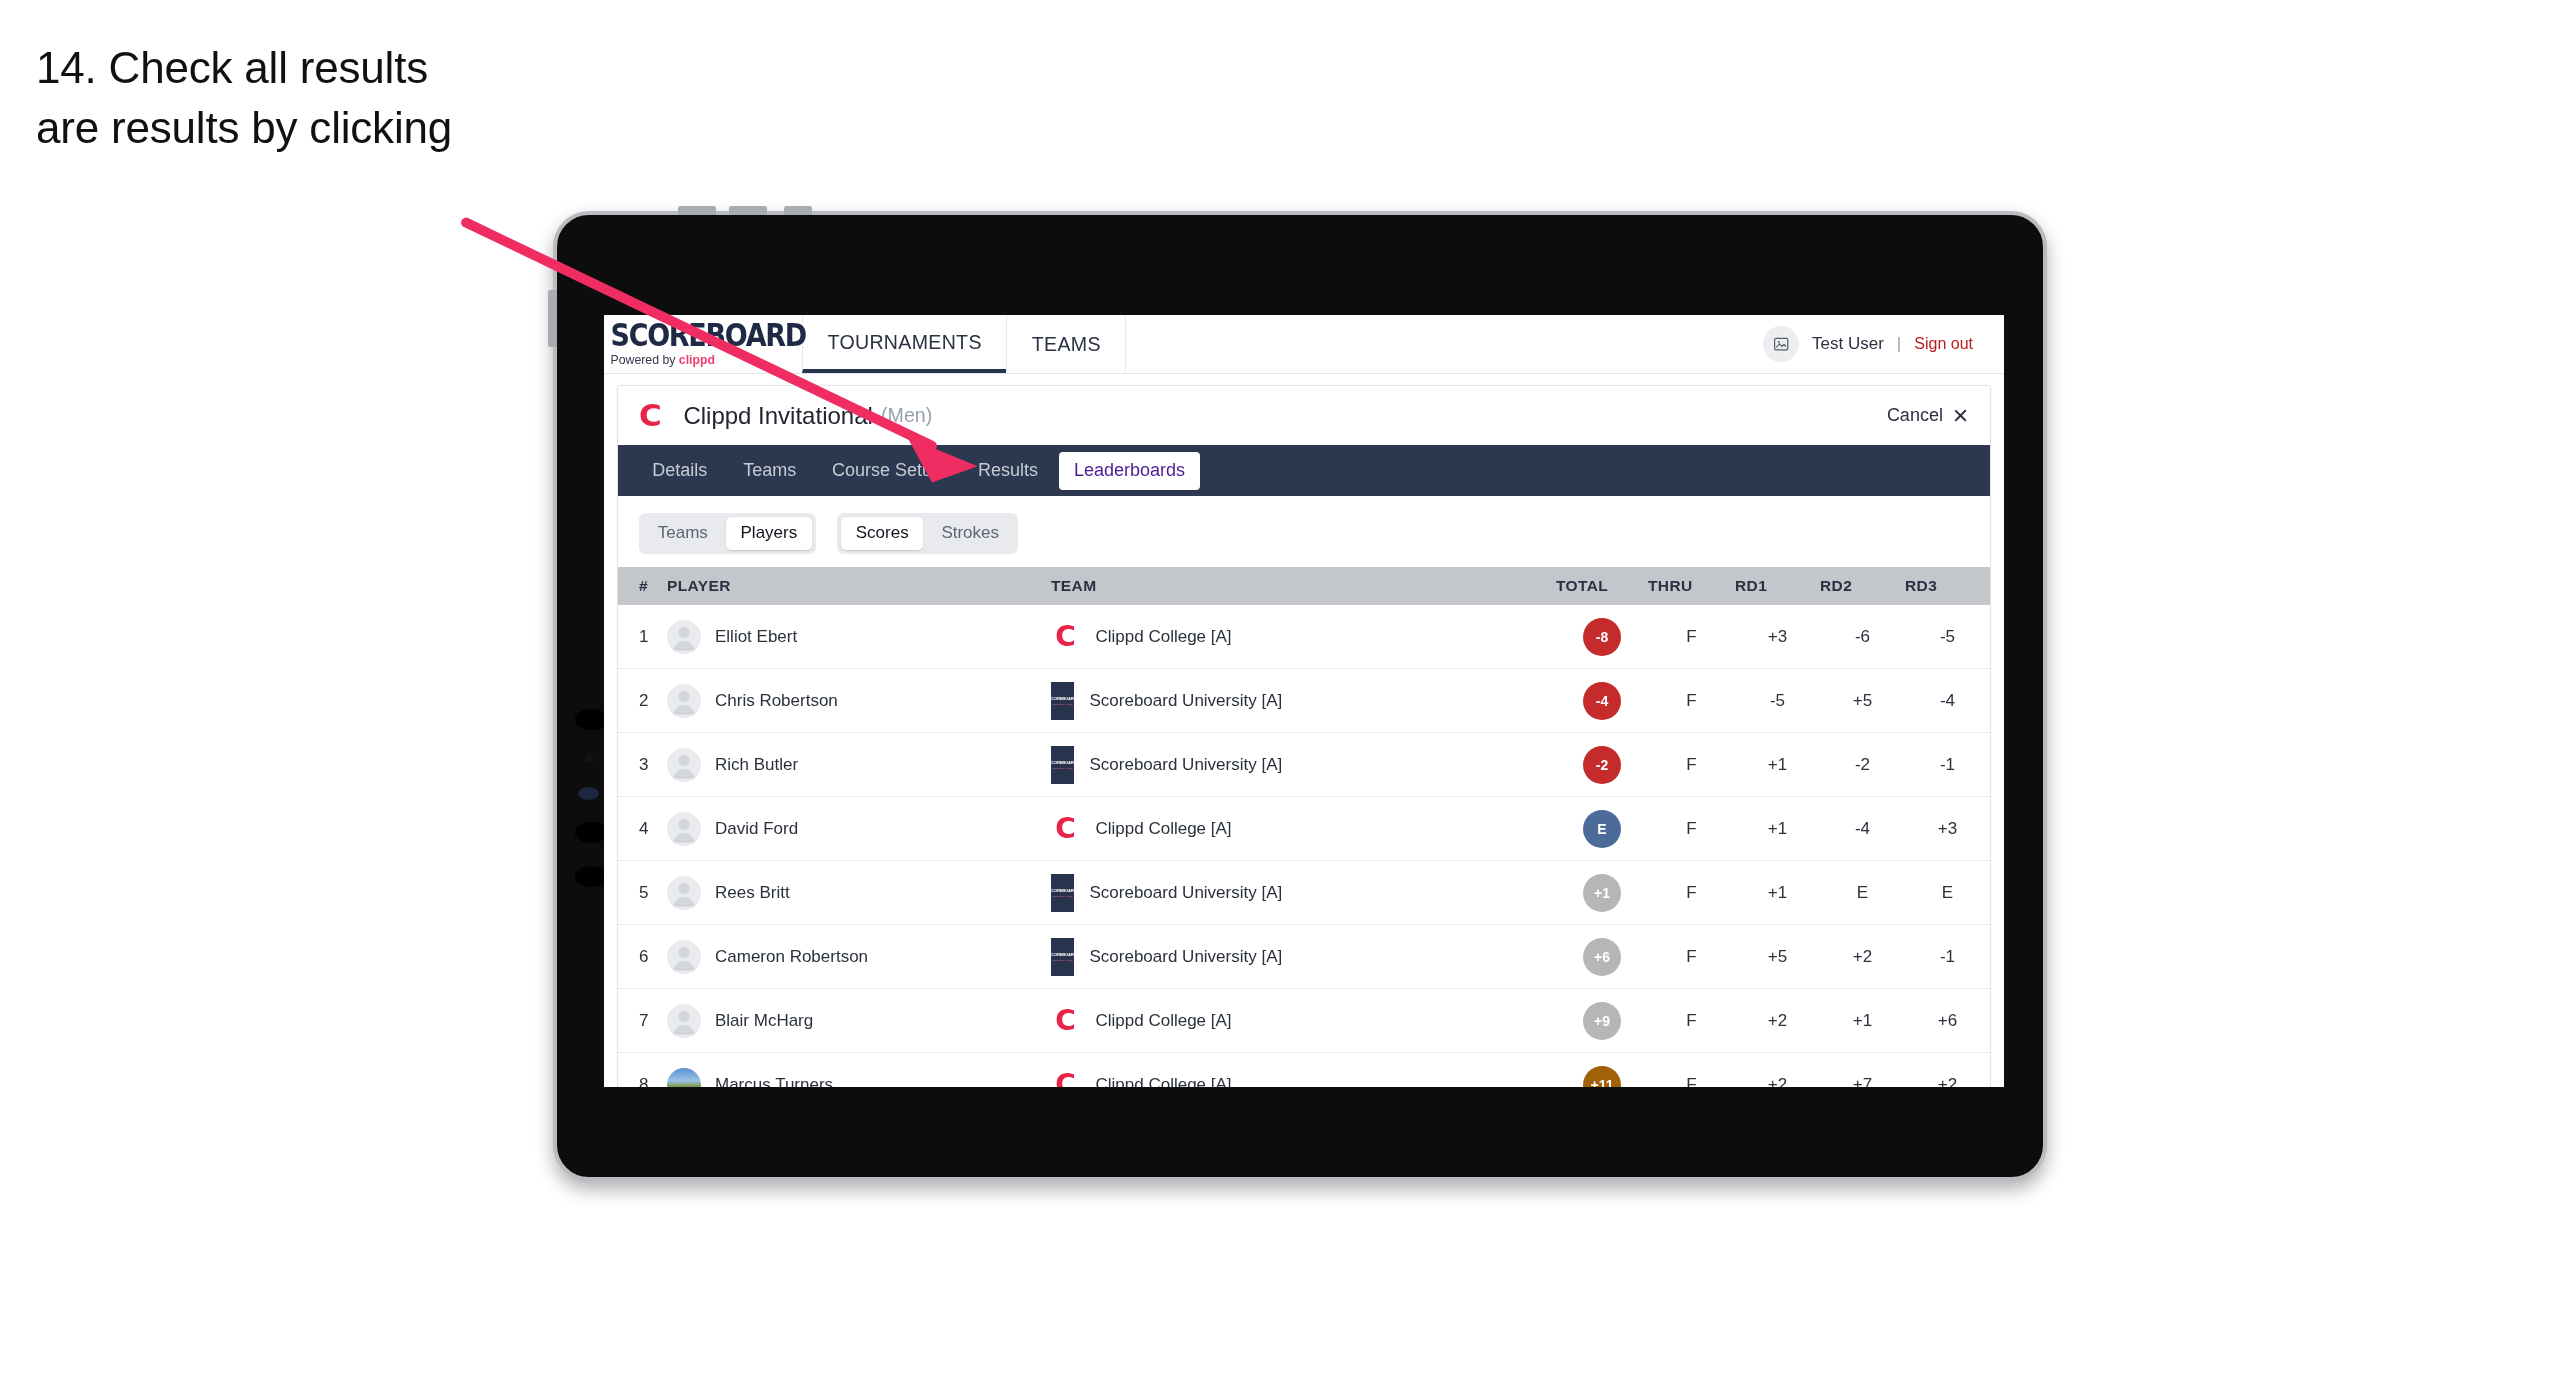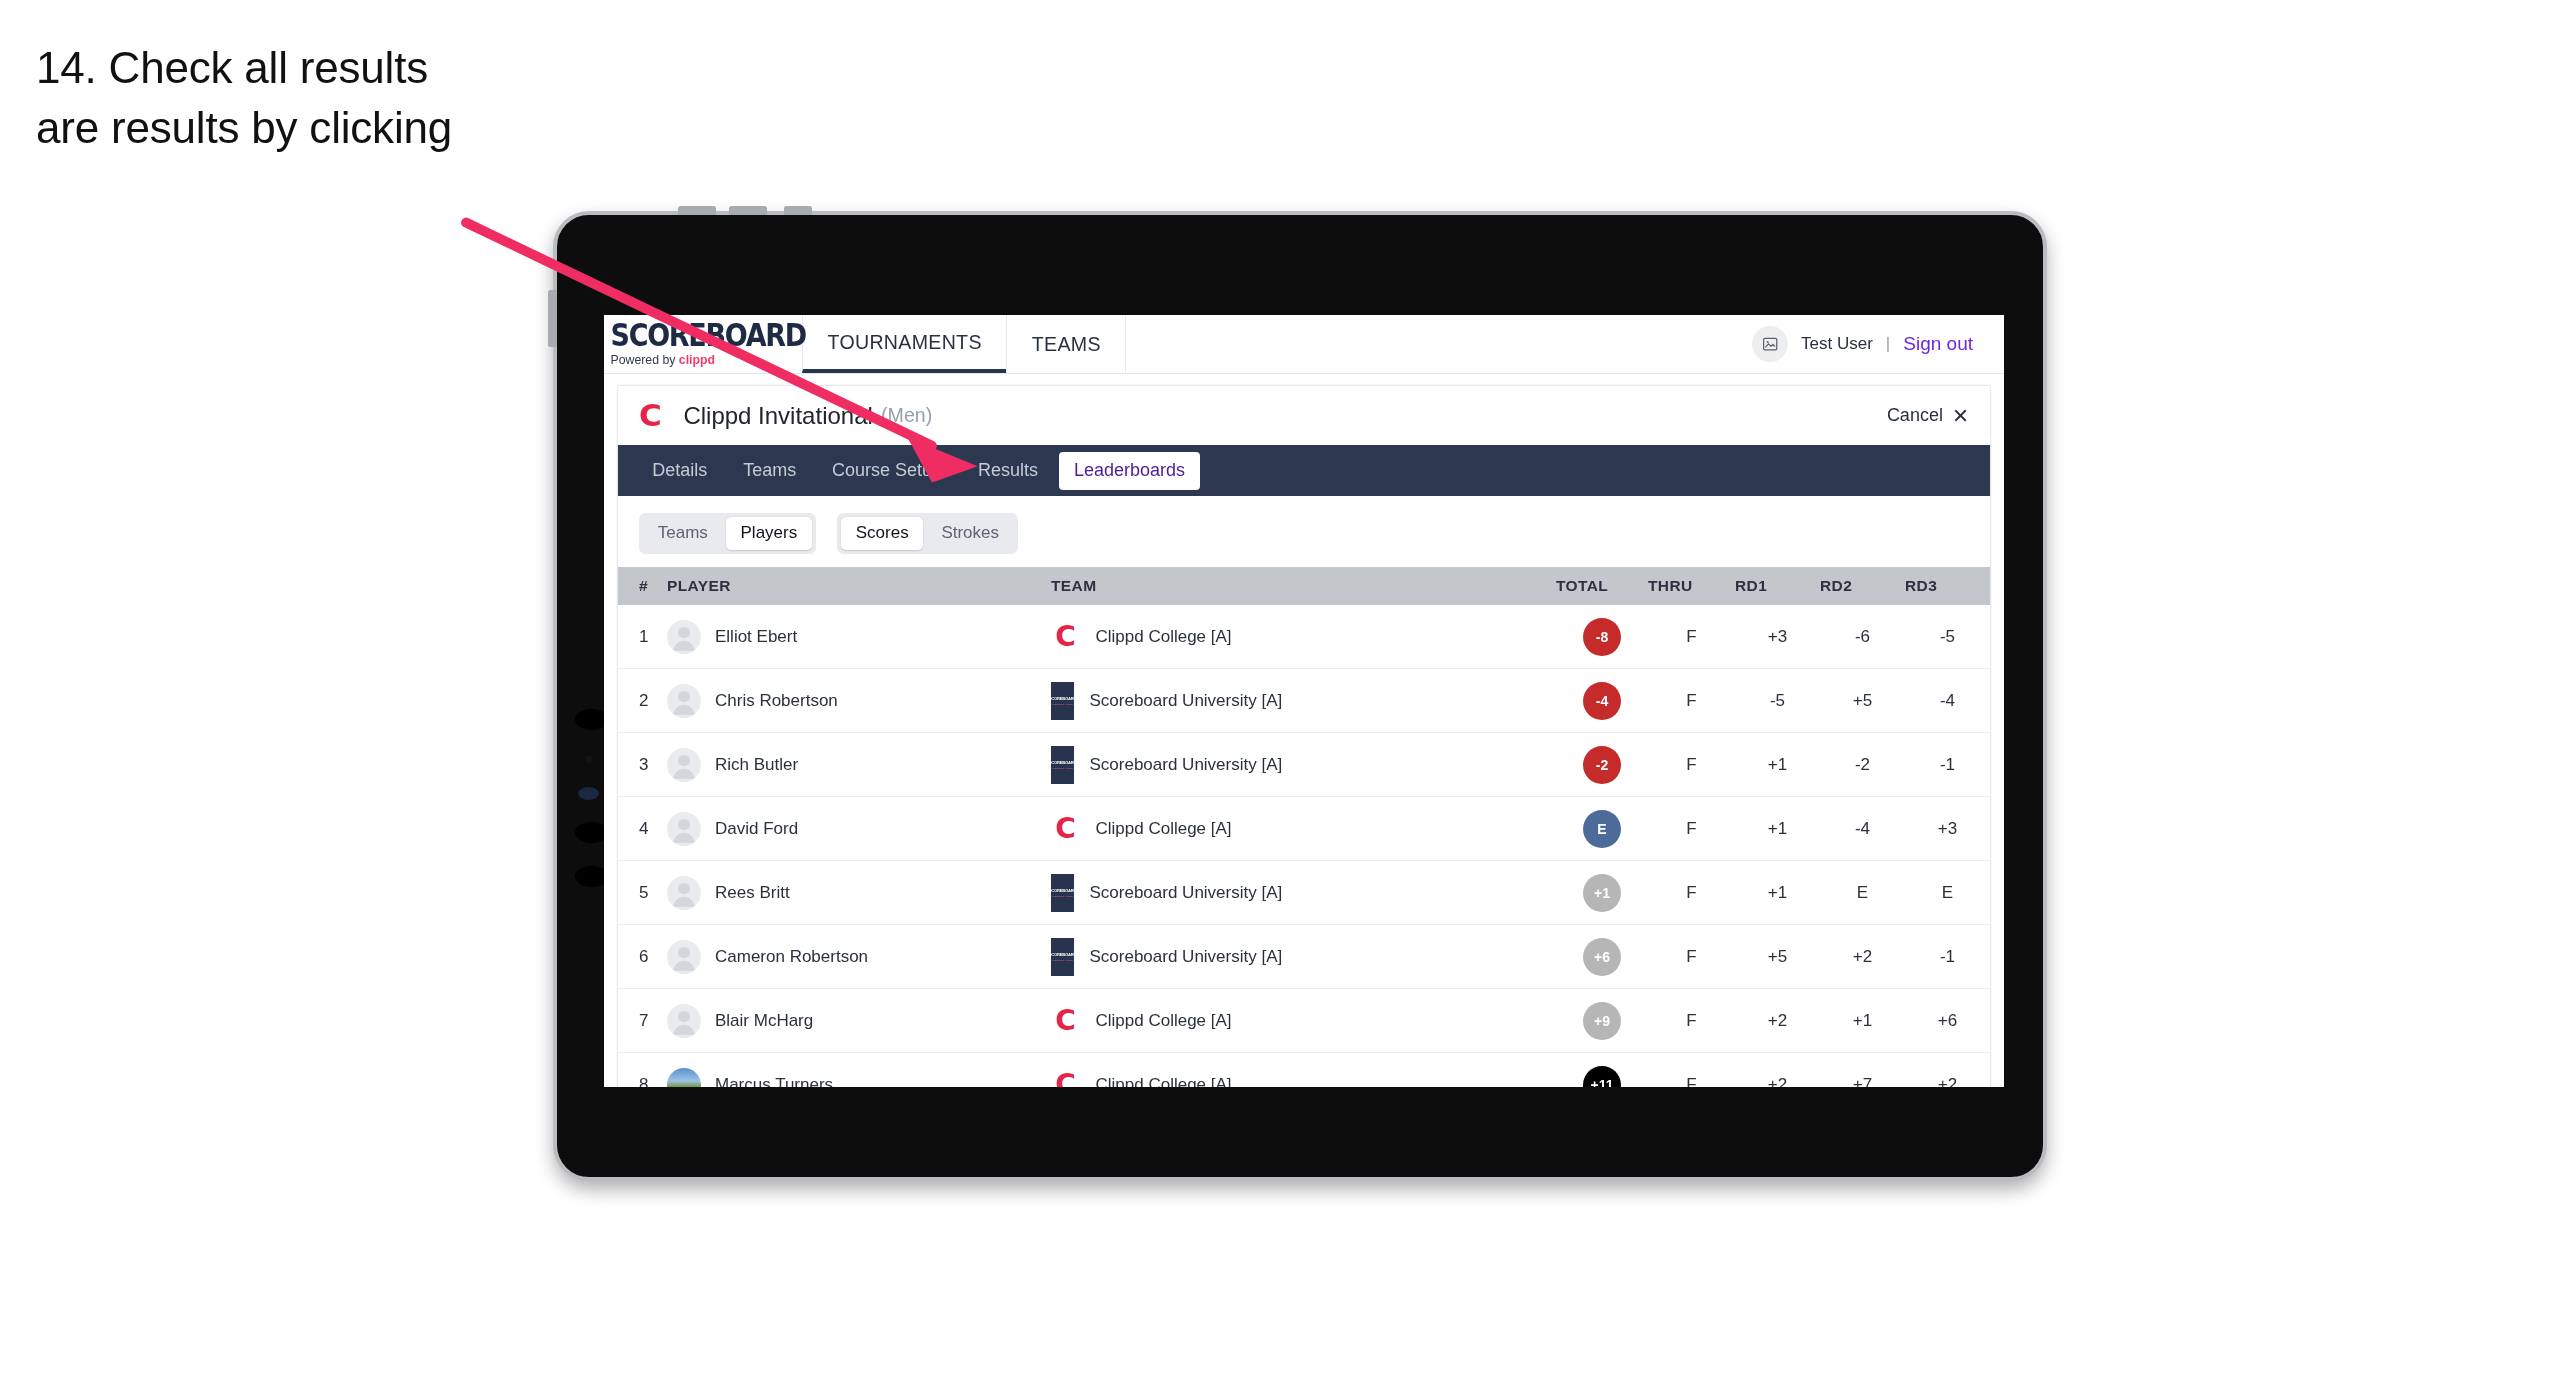--- a/index.html
+++ b/index.html
@@ -57,21 +57,21 @@
   #logo-sub .brand { color: #ef3e6d; font-weight: bold; }
   .appnav-item { display: flex; align-items: center; padding: 0 24.5px; font-size: 19.6px; color: #2a3141;
                  border-left: 0.8px solid #e8eaed; letter-spacing: 0.3px; }
   .appnav-item.active { border-bottom: 4.1px solid #28354f; }
   #appbar-spacer { flex: 1; border-left: 0.8px solid #e8eaed; }
   #appbar-user { display: flex; align-items: center; gap: 13px; padding-right: 31px; }
   #avatar-hdr { width: 36px; height: 36px; border-radius: 50%; background: #eceef0; display: flex; align-items: center;
                 justify-content: center; color: #5a6070; font-size: 16.4px; }
   #user-name { font-size: 17px; color: #2a3141; }
   #user-sep { font-size: 17px; color: #9aa0ab; }
-  #signout { font-size: 19px; color: #6d28d9; }
+  #signout { font-size: 16px; color: #b91c1c; }
 
   
   #card { margin: 11.4px 13px 0 13px; background: #fff; border: 0.8px solid #e4e6e9; border-radius: 3.3px;
           box-shadow: 0 0.8px 2.5px rgba(0,0,0,.07); overflow: hidden; }
   #card-title-row { height: 59px; display: flex; align-items: center; padding: 0 21px; }
   #c-logo { width: 33px; font-family: "DejaVu Sans", sans-serif; font-weight: bold; font-size: 31px; color: #e8234a; line-height: 1; }
   #t-name { font-size: 24px; color: #20252f; margin-left: 11.4px; }
   #t-sub { font-size: 19.6px; color: #97a0ae; margin-left: 8.2px; }
   #cancel-btn { margin-left: auto; display: flex; align-items: center; gap: 9px; font-size: 18px; color: #2a3141; }
   #cancel-x { font-size: 20.4px; }
@@ -397,21 +397,21 @@
                     <div class="av photo"></div>
                     <span>Marcus Turners</span>
                   </div>
                 </td>
                 <td class="col-team">
                   <div class="team-cell">
                     <div class="tlogo-c">C</div>
                     <span>Clippd College [A]</span>
                   </div>
                 </td>
-                <td class="col-total"><span class="badge" style="background:#000000">+11</span></td>
+                <td class="col-total"><span class="badge" style="background:#a16207">+11</span></td>
                 <td class="col-thru">F</td>
                 <td class="col-rd">+2</td>
                 <td class="col-rd">+7</td>
                 <td class="col-rd">+2</td>
               </tr>
             </tbody>
         </table>
 
       </div>
     </div>

